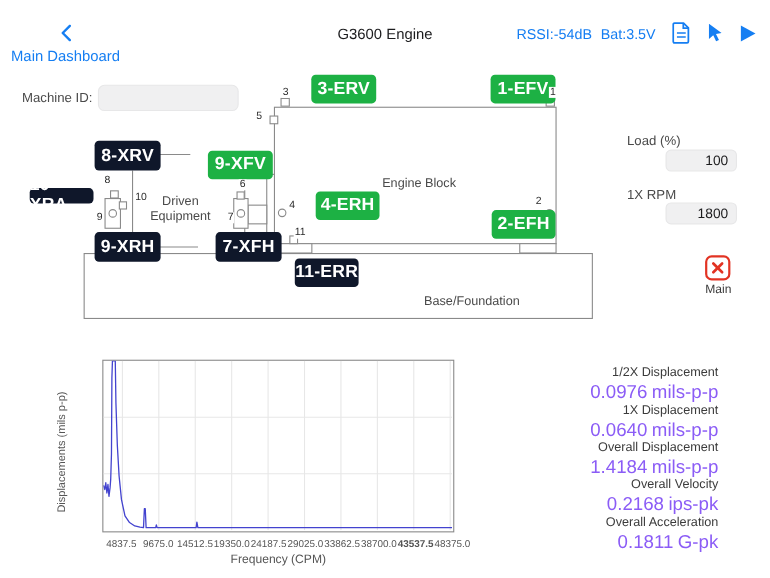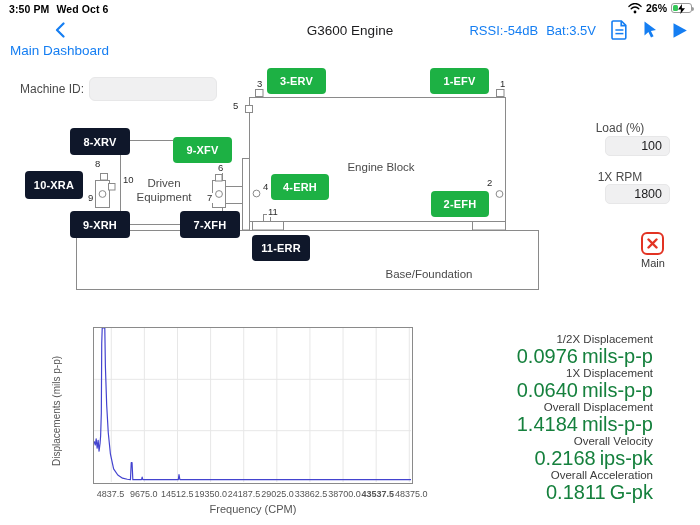--- a/index.html
+++ b/index.html
@@ -25,73 +25,51 @@
   .nav-right { position:absolute; right:12px; top:4px; display:flex; align-items:center; gap:15px; }
   .nav-rssi { color:#157ef2; font-size:13px; }
   .nav-rssi span { margin-left:8px; }
   .nav-icon { display:flex; align-items:center; }
 
   
   #lineart { position:absolute; left:0; top:0; pointer-events:none; }
   .machine-id-label { position:absolute; left:14px; top:82px; width:70px; text-align:right; font-size:12px; color:#4a4a4a; }
   .machine-id-field { position:absolute; left:89px; top:77px; width:128px; height:24px; background:#f0f0f1; border:1px solid #e7e7e8; border-radius:6px; font-size:12px; padding:0 7px; outline:none; }
 
-  .pb { position:absolute; color:#fff; font-size:11px; font-weight:700; display:flex; align-items:center; justify-content:center; border-radius:4px; letter-spacing:.2px; cursor:default; }
+  .pb { position:absolute; color:#fff; font-size:16px; font-weight:700; display:flex; align-items:center; justify-content:center; border-radius:4px; letter-spacing:.2px; cursor:default;margin-left:16px; }
   .pb.green { background:#1db144; }
   .pb.blue  { background:#0f172a; }
 
   .marker { position:absolute; font-size:9.5px; color:#2b2b2b; background:#fff; line-height:10px; padding:0 1px; }
   .rlabel { position:absolute; text-align:center; font-size:11.5px; color:#4a4a4a; line-height:14px; }
 
   
-  .ctl-label { position:absolute; width:100px; text-align:center; font-size:12px; color:#4a4a4a; }
+  .ctl-label { position:absolute; width:100px; text-align:left; font-size:12px; color:#4a4a4a; }
   .ctl-field { position:absolute; left:605px; width:65px; height:20px; background:#f0f0f1; border:1px solid #e7e7e8; border-radius:5px; font-size:12.5px; color:#1c1c1e; text-align:right; line-height:18px; padding:0 7px; }
   .clear-btn { position:absolute; left:641px; top:232px; width:23px; height:23px; border:2.5px solid #e23323; border-radius:6px; display:flex; align-items:center; justify-content:center; background:#fff; cursor:default; }
   .clear-label { position:absolute; left:631px; top:257px; width:44px; text-align:center; font-size:11px; color:#3a3a3a; }
 
   
   .plot { position:absolute; left:93px; top:327px; width:320px; height:157px; border:1.5px solid #8a8a8a; background:#fff; }
   .y-axis-label { position:absolute; left:51px; top:466px; transform-origin:0 0; transform:rotate(-90deg); font-size:10px; color:#555; white-space:nowrap; }
   .x-axis-label { position:absolute; left:173px; top:503px; width:160px; text-align:center; font-size:11px; color:#555; }
   .x-tick { position:absolute; top:489px; width:56px; margin-left:-28px; text-align:center; font-size:9px; color:#555; }
 
   
   .measures { position:absolute; right:47px; top:333px; width:260px; text-align:right; }
   .m-row { height:34px; }
   .m-label { font-size:11.5px; color:#3b3b3b; line-height:13px; }
-  .m-value { font-size:20px; color:#15803d; line-height:21px; }
+  .m-value { font-size:17px; color:#8b5cf6; line-height:21px; }
   .m-value .unit { margin-left:4px; }
 </style>
 </head>
 <body>
 
 <div id="app">
 
-  <div class="statusbar">
-    <div class="sb-left">
-      <span>3:50 PM</span><span>Wed Oct 6</span>
-    </div>
-    <div class="sb-right">
-      <span class="nav-icon">
-        <svg width="14" height="11" viewBox="0 0 14 11">
-            <path d="M1 3.4 C4.4 -0.4 9.6 -0.4 13 3.4" fill="none" stroke="#000" stroke-width="1.4" stroke-linecap="round"></path>
-            <path d="M3.2 5.8 C5.4 3.4 8.6 3.4 10.8 5.8" fill="none" stroke="#000" stroke-width="1.4" stroke-linecap="round"></path>
-            <circle cx="7" cy="9" r="1.4" fill="#000"></circle>
-          </svg>
-      </span>
-      <span class="sb-pct">26%</span>
-      <span class="batt">
-        <span class="fill"></span>
-          <span class="tip"></span>
-        <svg width="7" height="10" viewBox="0 0 7 10">
-            <polygon points="4,0 0,5.5 3,5.5 2.4,10 7,4.2 3.8,4.2" fill="#000"></polygon>
-          </svg>
-      </span>
-    </div>
-  </div>
 
   <div class="navbar">
     <div class="nav-back">
       <svg width="10" height="16" viewBox="0 0 10 16">
           <polyline points="8.5,1.5 2,8 8.5,14.5" fill="none" stroke="#157ef2" stroke-width="2.2" stroke-linecap="round" stroke-linejoin="round"></polyline>
         </svg>
       <span>Main Dashboard</span>
     </div>
     <div class="nav-title">G3600 Engine</div>
     <div class="nav-right">
@@ -166,21 +144,21 @@
   <div class="rlabel" style="left:369px; top:267px; width:120px;">Base/Foundation</div>
 
   <div class="pb green" style="left:430px; top:68px;  width:59px; height:26px;">1-EFV</div>
   <div class="pb green" style="left:431px; top:191px; width:58px; height:26px;">2-EFH</div>
   <div class="pb green" style="left:267px; top:68px;  width:59px; height:26px;">3-ERV</div>
   <div class="pb green" style="left:271px; top:174px; width:58px; height:26px;">4-ERH</div>
   <div class="pb green" style="left:173px; top:137px; width:59px; height:26px;">9-XFV</div>
   <div class="pb blue" style="left:180px; top:211px; width:60px; height:27px;">7-XFH</div>
   <div class="pb blue" style="left:70px;  top:128px; width:60px; height:27px;">8-XRV</div>
   <div class="pb blue" style="left:70px;  top:211px; width:60px; height:27px;">9-XRH</div>
-  <div class="pb blue" style="left:25px;  top:171px; width:58px; height:28px;">10-XRA</div>
+  <div class="pb blue" style="left:11px;  top:171px; width:58px; height:14px;">10-XRA</div>
   <div class="pb blue" style="left:252px; top:235px; width:58px; height:26px;">11-ERR</div>
 
   <span class="marker" style="left:499px; top:79px;">1</span>
   <span class="marker" style="left:486px; top:178px;">2</span>
   <span class="marker" style="left:256px; top:79px;">3</span>
   <span class="marker" style="left:262px; top:182px;">4</span>
   <span class="marker" style="left:232px; top:101px;">5</span>
   <span class="marker" style="left:217px; top:163px;">6</span>
   <span class="marker" style="left:206px; top:193px;">7</span>
   <span class="marker" style="left:94px;  top:159px;">8</span>

